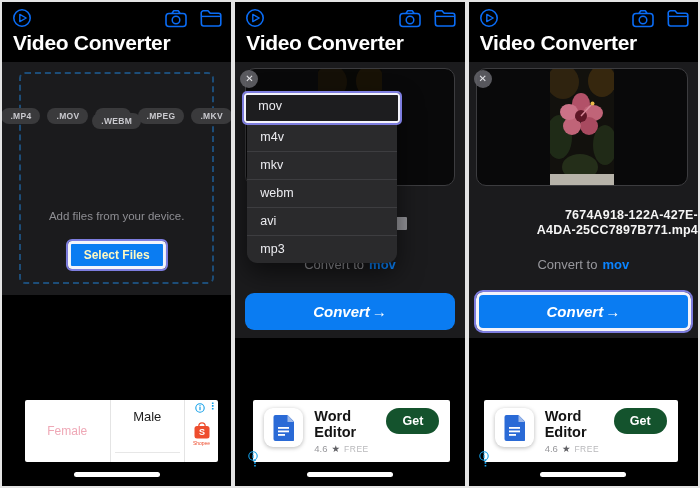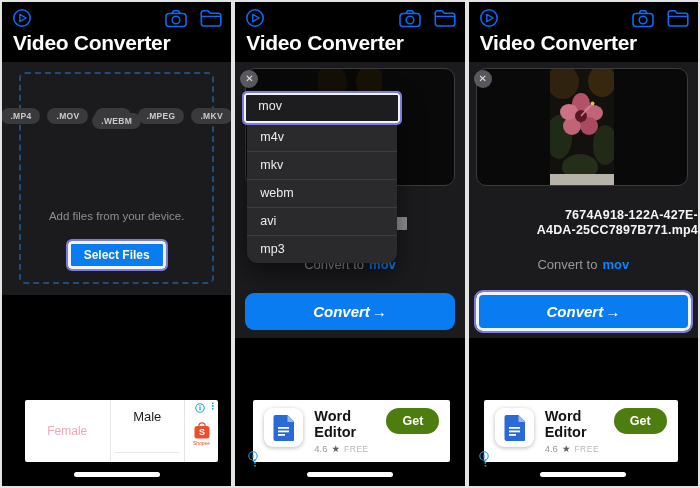--- a/index.html
+++ b/index.html
@@ -74,21 +74,21 @@
   .shopee { position:absolute; top:22px; left:0; right:0; display:flex; flex-direction:column; align-items:center; }
   .shopee .cap { font-size:5px; color:#ee4d2d; margin-top:1px; }
 
   .ad2 { display:flex; align-items:flex-start; height:100%; padding:8px 11px; position:relative; }
   .docwrap { width:39px; height:39px; border-radius:9px; background:#fff; box-shadow:0 1px 4px rgba(0,0,0,.28); display:flex; align-items:center; justify-content:center; flex:none; }
   .adtext { margin-left:11px; }
   .adname { font-size:14.5px; font-weight:600; color:#141414; }
   .adrate { font-size:9.5px; color:#97979b; margin-top:3px; display:flex; align-items:center; gap:4px; }
   .adrate .star { color:#5f5f63; }
   .adrate .free { color:#b8b8bb; letter-spacing:.5px; font-size:8.5px; }
-  .getbtn { margin-left:auto; background:#4d7c0f; color:#fff; font-size:12.5px; font-weight:600; padding:6px 16px; border-radius:15px; }
+  .getbtn { margin-left:auto; background:#14532d; color:#fff; font-size:12.5px; font-weight:600; padding:6px 16px; border-radius:15px; }
   .adinfo { position:absolute; left:-5px; bottom:-3px; display:flex; flex-direction:column; align-items:center; gap:1px; }
 
   .homebar { position:absolute; top:470px; left:50%; transform:translateX(-50%); width:86px; height:5px; border-radius:3px; background:#fff; z-index:3; }
 </style>
 </head>
 <body>
 
 <div class="frame">
 
   <div class="panel p1">

